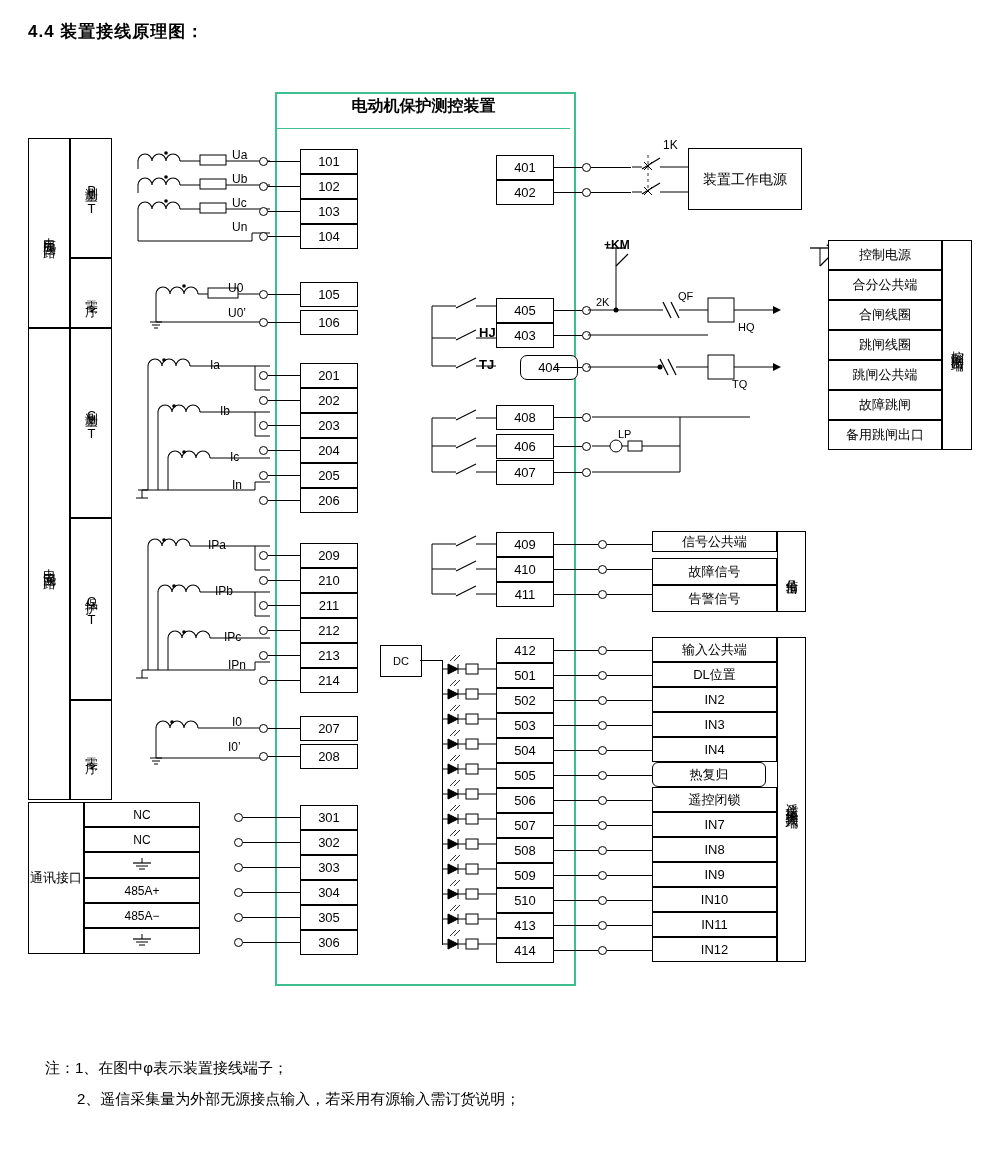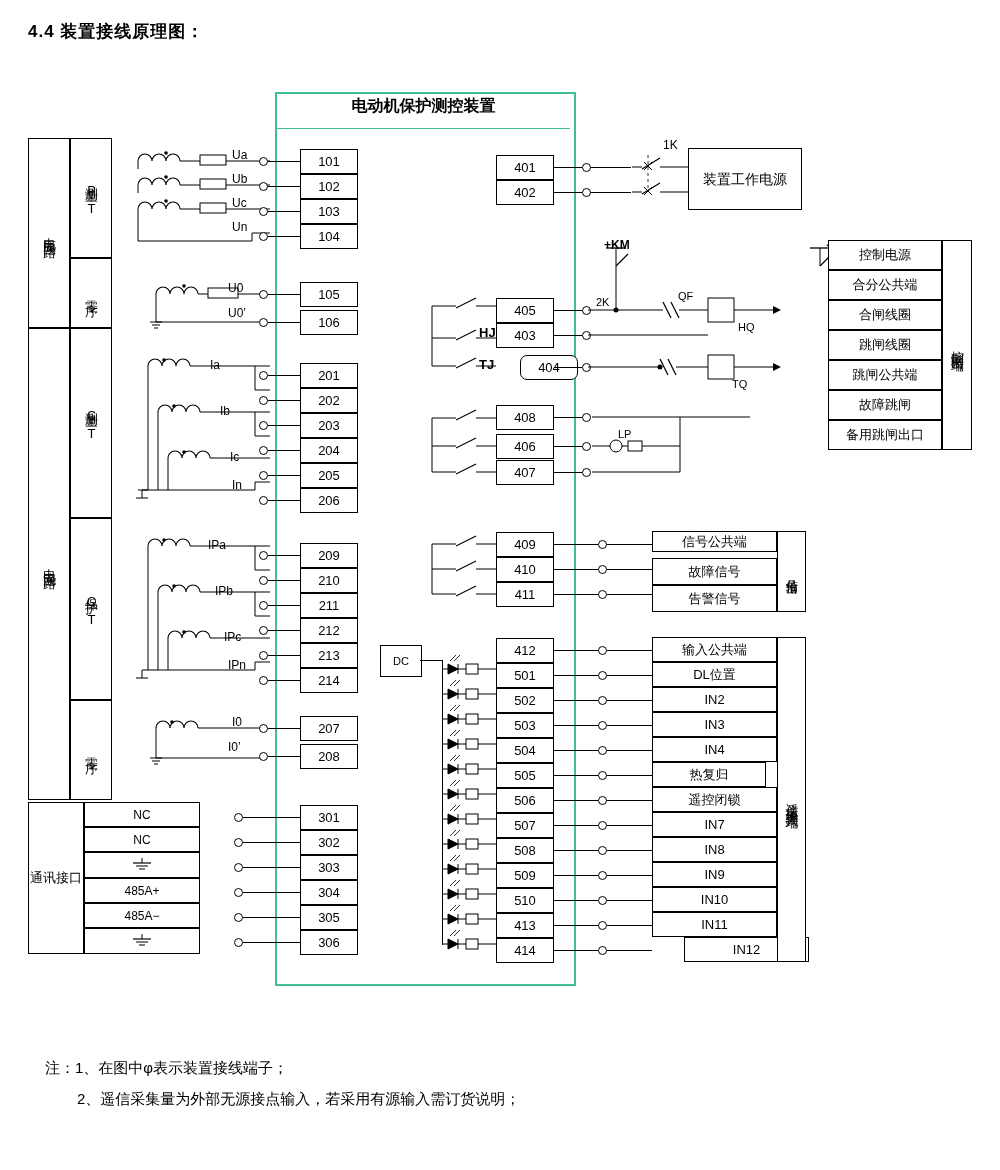--- a/index.html
+++ b/index.html
@@ -651,26 +651,26 @@
 <div class="line hline" style="left:607px;top:875px;width:45px;"></div>
 <div class="line hline" style="left:607px;top:900px;width:45px;"></div>
 <div class="line hline" style="left:607px;top:925px;width:45px;"></div>
 <div class="line hline" style="left:607px;top:950px;width:45px;"></div>
 
 <div class="cell cn" style="left:652px;top:637px;width:125px;height:25px;">输入公共端</div>
 <div class="cell cn" style="left:652px;top:662px;width:125px;height:25px;">DL位置</div>
 <div class="cell cn" style="left:652px;top:687px;width:125px;height:25px;">IN2</div>
 <div class="cell cn" style="left:652px;top:712px;width:125px;height:25px;">IN3</div>
 <div class="cell cn" style="left:652px;top:737px;width:125px;height:25px;">IN4</div>
-<div class="cell cn" style="left:652px;top:762px;width:114px;height:25px;">热复归</div>
+<div class="cell cn" style="left:652px;top:762px;width:114px;height:25px;border-radius:6px;">热复归</div>
 <div class="cell cn" style="left:652px;top:787px;width:125px;height:25px;">遥控闭锁</div>
 <div class="cell cn" style="left:652px;top:812px;width:125px;height:25px;">IN7</div>
 <div class="cell cn" style="left:652px;top:837px;width:125px;height:25px;">IN8</div>
 <div class="cell cn" style="left:652px;top:862px;width:125px;height:25px;">IN9</div>
 <div class="cell cn" style="left:652px;top:887px;width:125px;height:25px;">IN10</div>
 <div class="cell cn" style="left:652px;top:912px;width:125px;height:25px;">IN11</div>
-<div class="cell cn" style="left:652px;top:937px;width:125px;height:25px;margin-left:32px;">IN12</div>
+<div class="cell cn" style="left:652px;top:937px;width:125px;height:25px;">IN12</div>
 <div class="cell vcell" style="left:777px;top:637px;width:29px;height:325px;letter-spacing:2px;font-size:13px;">遥信采集输入端</div>
 
 <div class="abs notes">
   <div>注：1、在图中φ表示装置接线端子；</div>
   <div class="note-ind">2、遥信采集量为外部无源接点输入，若采用有源输入需订货说明；</div>
 </div>
 
 </body></html>

